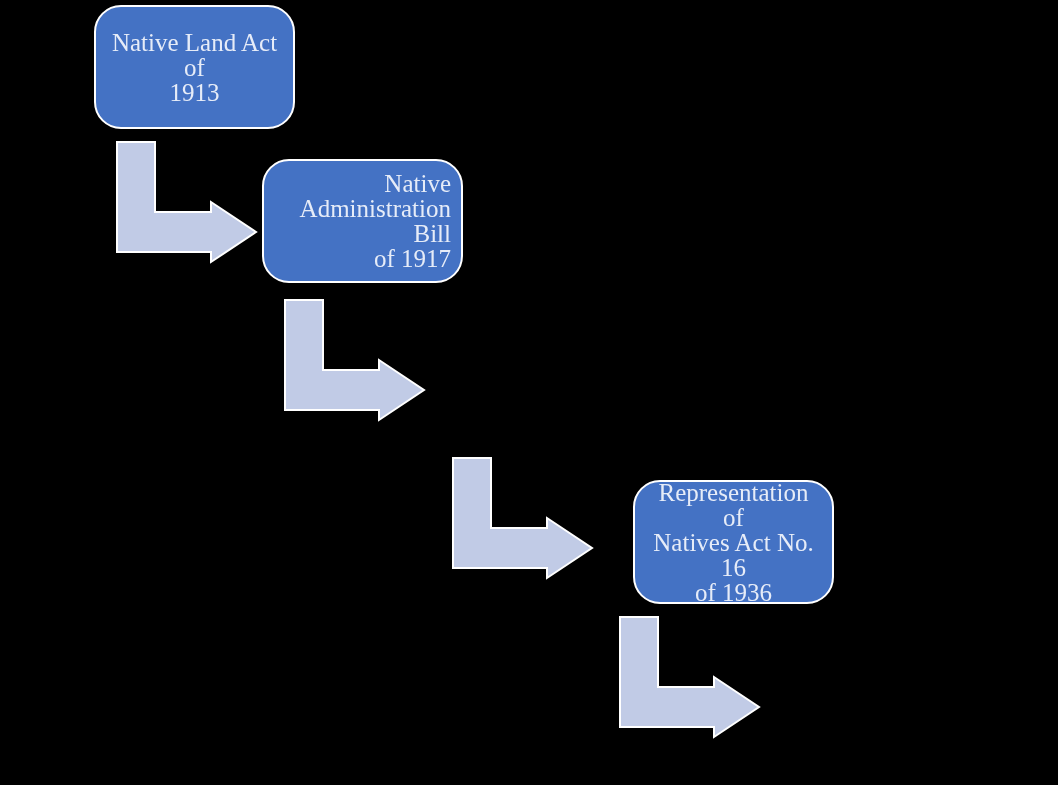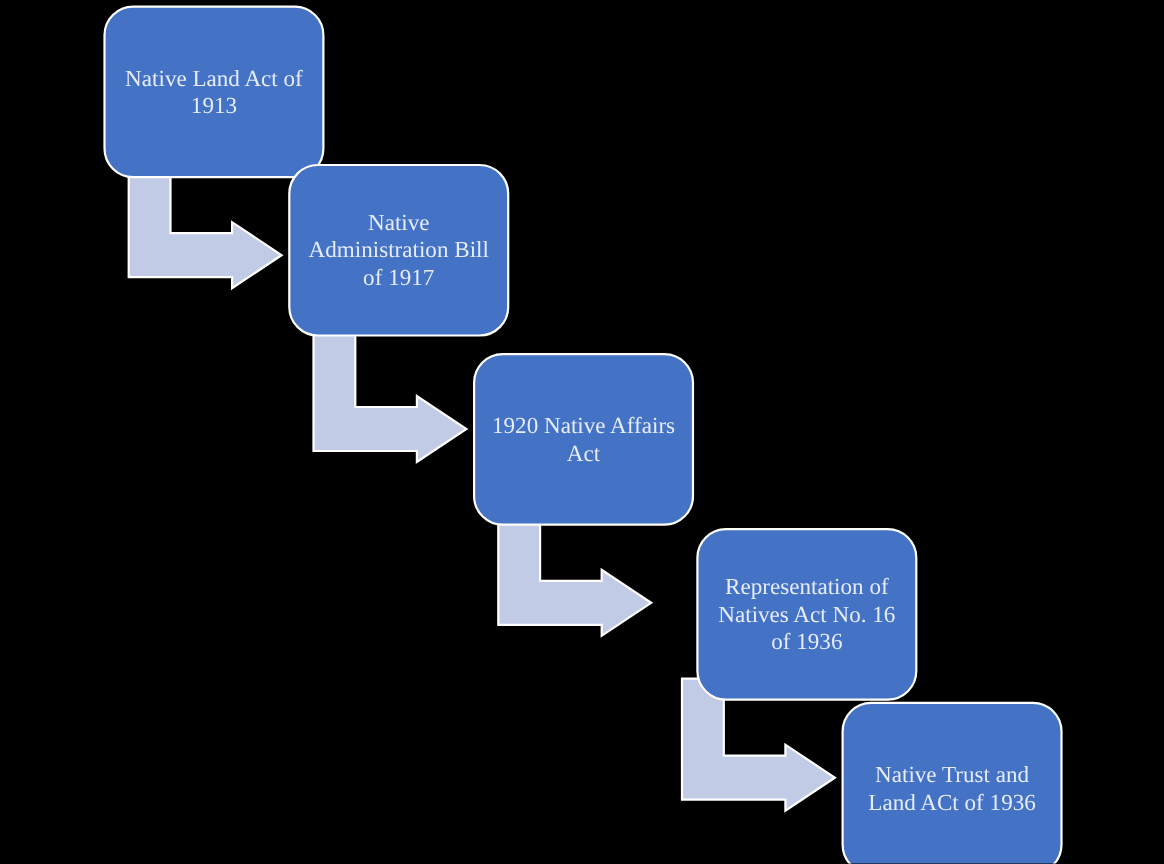--- a/index.html
+++ b/index.html
@@ -20,37 +20,37 @@
   .arrow-layer {
     position: absolute;
     left: 0;
     top: 0;
     width: 1058px;
     height: 785px;
   }
   .node {
     position: absolute;
     width: 201px;
-    height: 157px;
+    height: 124px;
     box-sizing: border-box;
     background: #4472C4;
     border: 2.5px solid #FFFFFF;
     border-radius: 27px;
     display: flex;
     align-items: center;
     justify-content: center;
     text-align: center;
     color: #E6ECF8;
-    font-size: 21px;
+    font-size: 25px;
     line-height: 25px;
     white-space: pre-line;
     padding: 6px 10px;
   }
   .n1 { left: 94px;  top: 5px;   }
-  .n2 { left: 262px; top: 149px; }
+  .n2 { left: 262px; top: 159px; text-align: right; }
   .n3 { left: 430px; top: 321px; }
   .n4 { left: 597px; top: 480px; margin-left: 36px; }
   .n5 { left: 765px; top: 638px; }
   .connector {
     fill: #C1CBE6;
     stroke: #FFFFFF;
     stroke-width: 2;
     stroke-linejoin: miter;
   }
 </style>
@@ -66,23 +66,19 @@
     <polygon class="connector" points="620,617 658,617 658,687 714,687 714,677 759,707 714,737 714,727 620,727"></polygon>
   </svg>
 
   <div class="node n1">Native Land Act of
 1913</div>
 
   <div class="node n2">Native
 Administration Bill
 of 1917</div>
 
-  <div class="node n3">1920 Native Affairs
-Act</div>
 
   <div class="node n4">Representation of
 Natives Act No. 16
 of 1936</div>
 
-  <div class="node n5">Native Trust and
-Land ACt of 1936</div>
 
 </div>
 
 </body></html>

